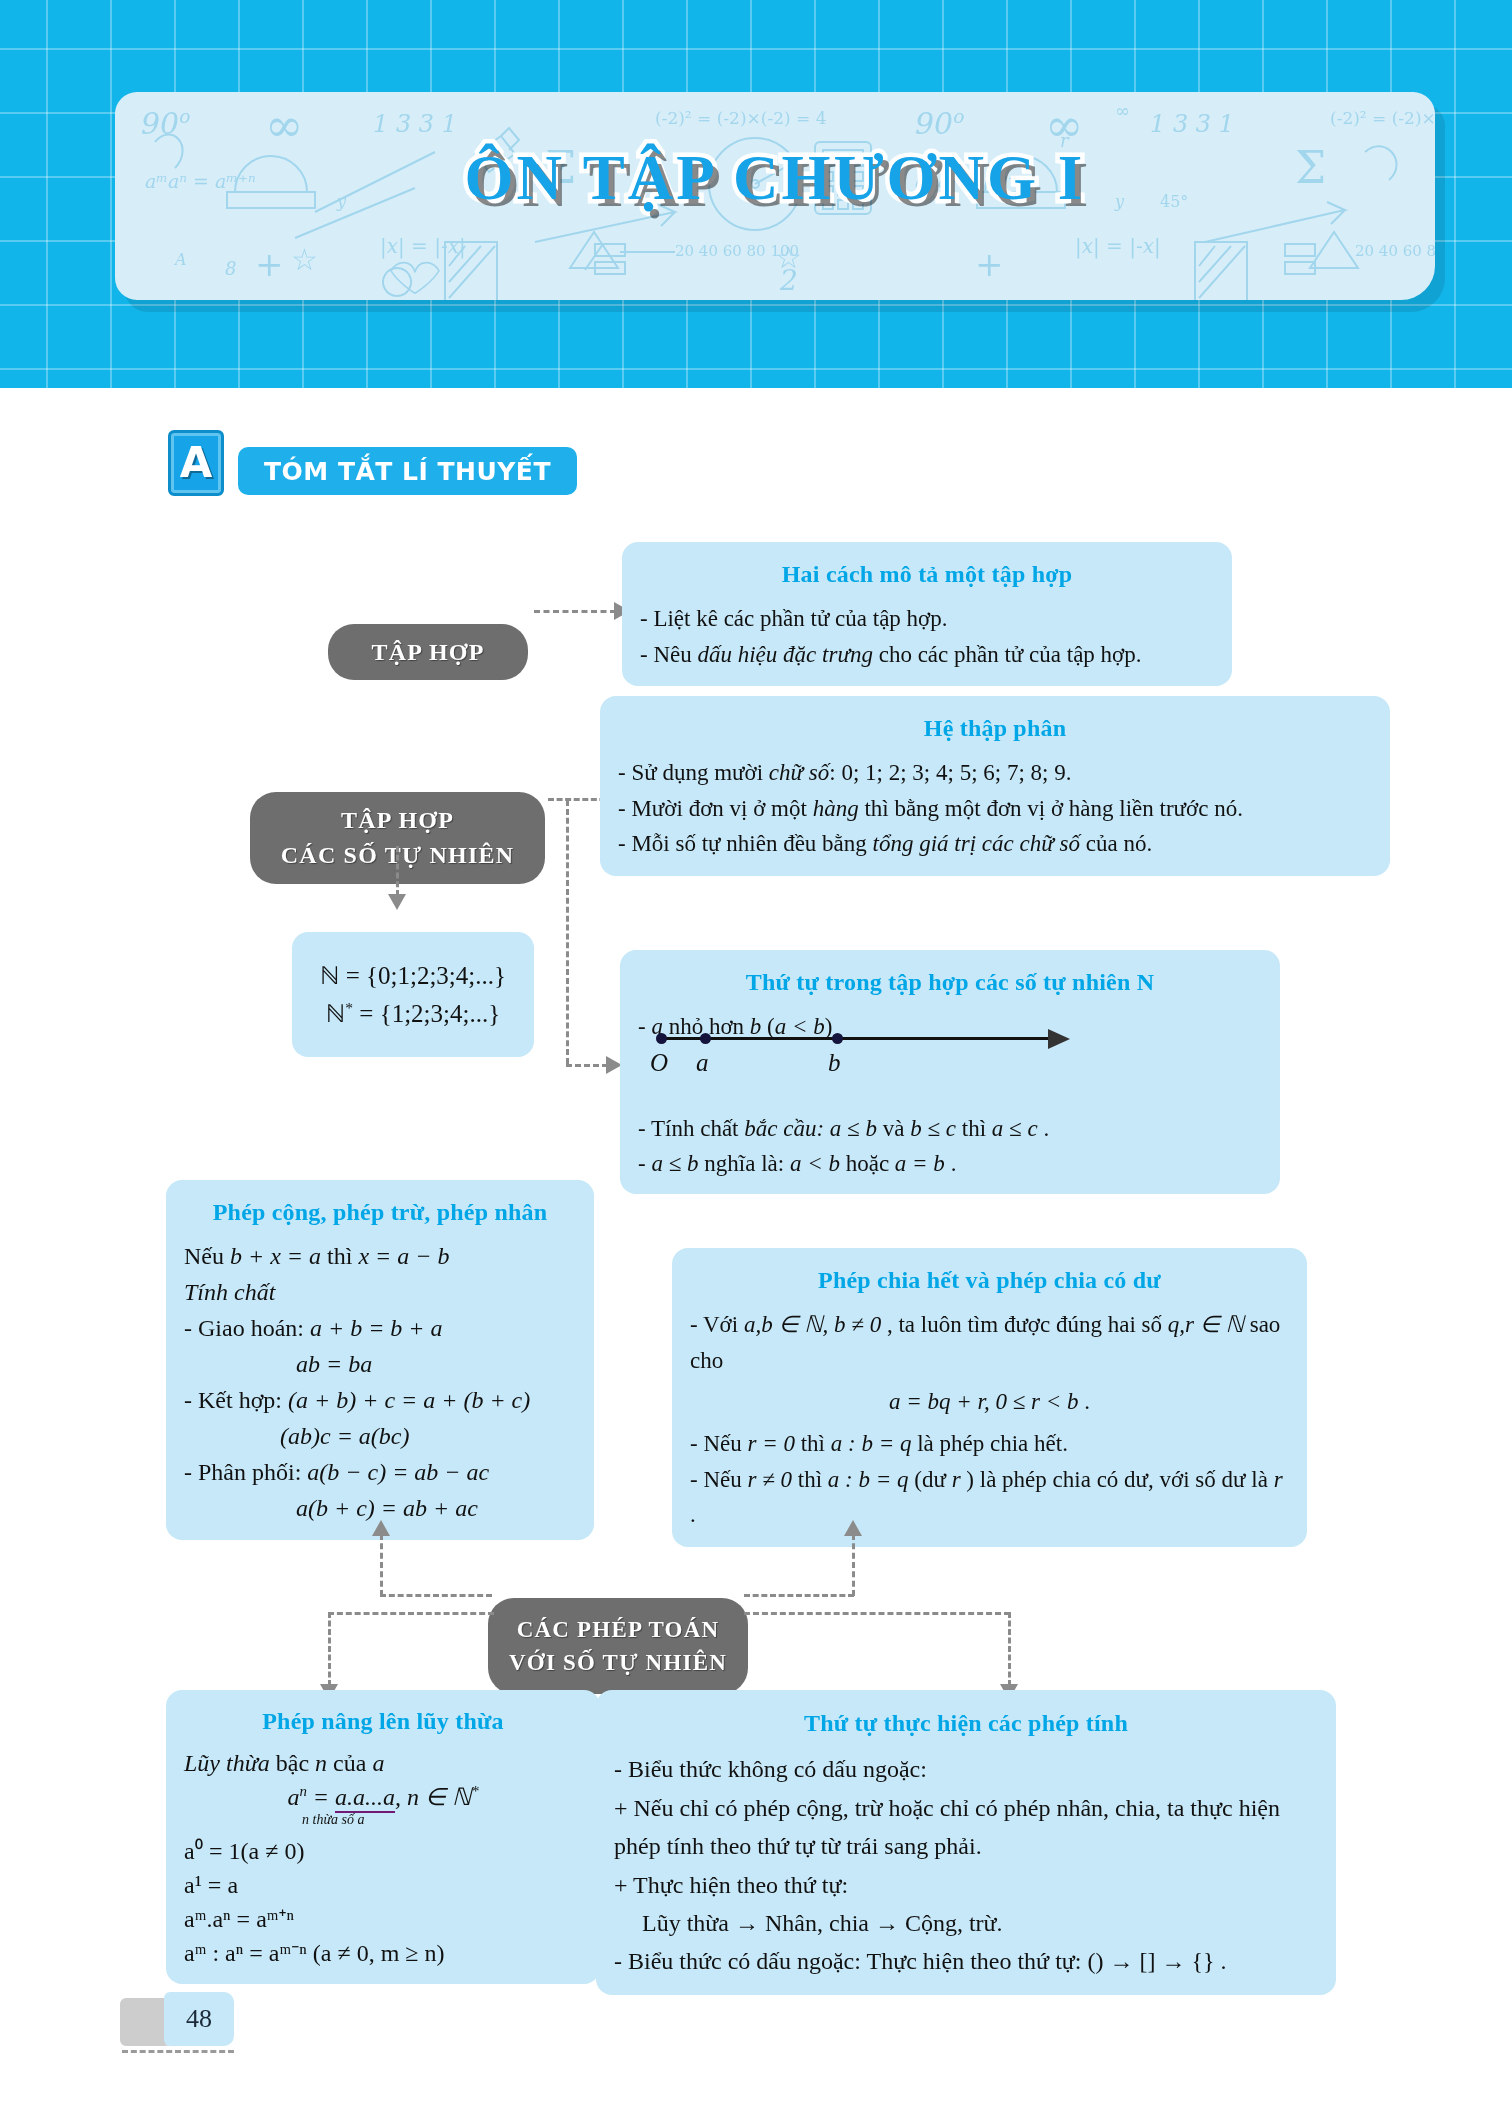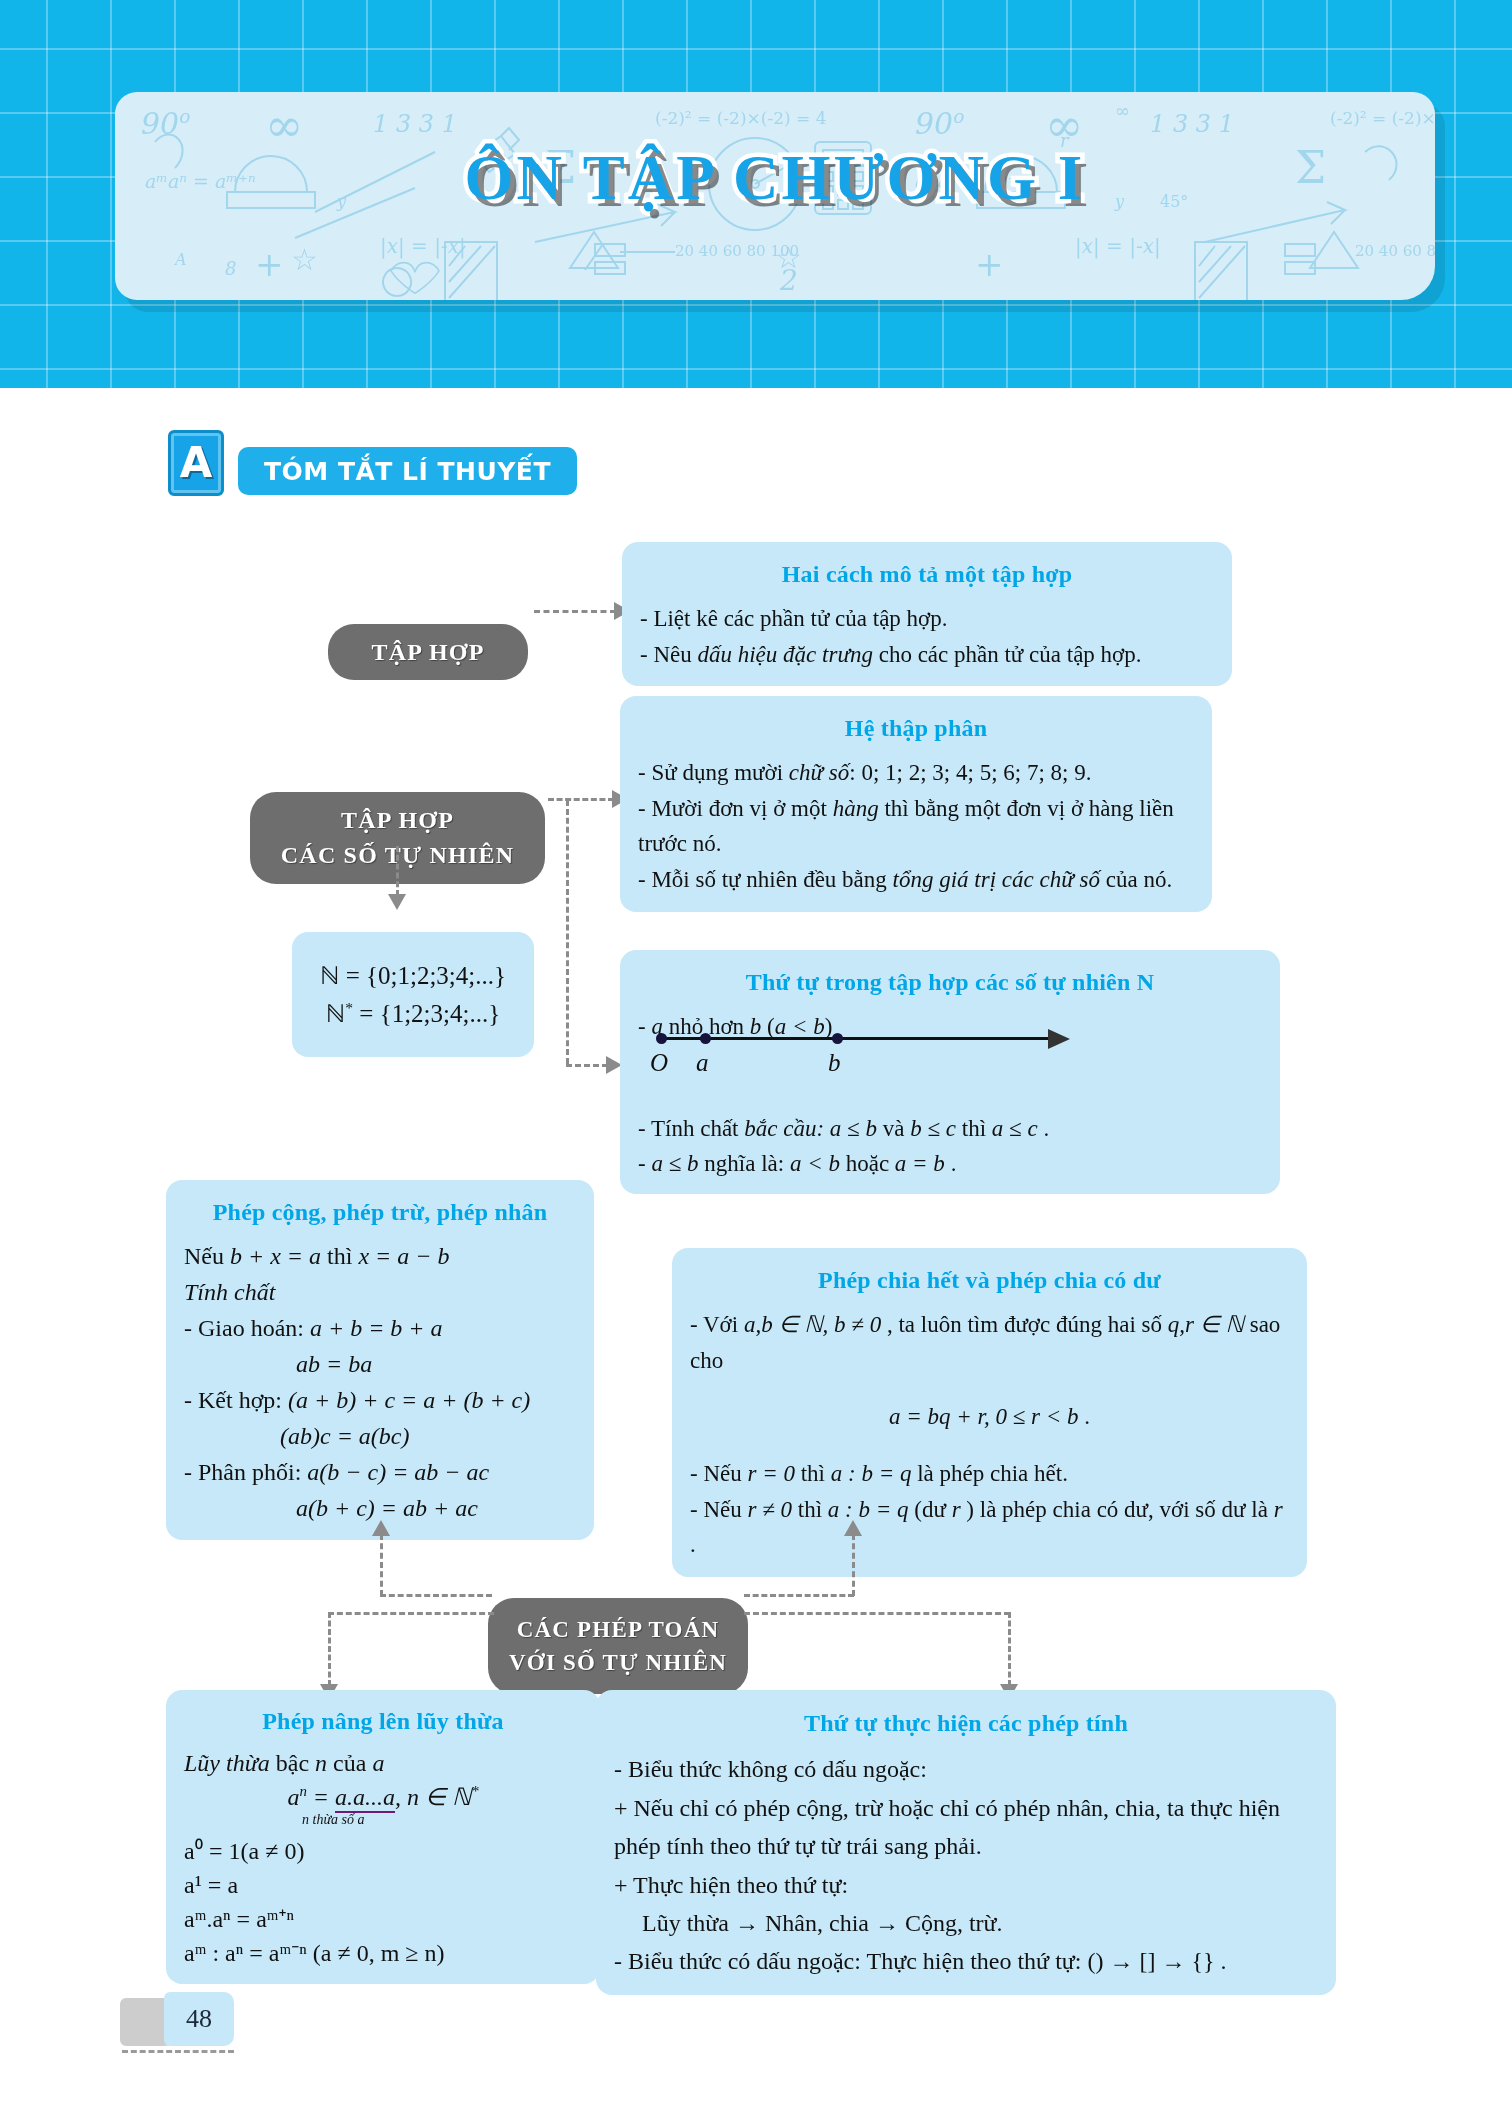--- a/index.html
+++ b/index.html
@@ -254,21 +254,21 @@
 <div class="dash-h" style="left:548px; top:798px; width:66px;"></div>
 <div class="arrow-r" style="left:612px; top:790px;"></div>
 
 <div class="dash-v" style="left:396px; top:846px; height:50px;"></div>
 <div class="arrow-d" style="left:388px; top:894px;"></div>
 
 <div class="dash-v" style="left:566px; top:800px; height:264px;"></div>
 <div class="dash-h" style="left:566px; top:1064px; width:42px;"></div>
 <div class="arrow-r" style="left:606px; top:1056px;"></div>
 
-<div class="blue-box" style="left:620px; top:696px; width:592px;font-family:Liberation Serif, serif;">
+<div class="blue-box" style="left:600px; top:696px; width:790px;font-family:Liberation Serif, serif;">
   <span class="bt">Hệ thập phân</span>
   <div>
     <span>- Sử dụng mười </span><span class="it">chữ số</span><span>: 0; 1; 2; 3; 4; 5; 6; 7; 8; 9.</span>
   </div>
   <div>
     <span>- Mười đơn vị ở một </span><span class="it">hàng</span><span> thì bằng một đơn vị ở hàng liền trước nó.</span>
   </div>
   <div>
     <span>- Mỗi số tự nhiên đều bằng </span><span class="it">tổng giá trị các chữ số</span><span> của nó.</span>
   </div>
@@ -322,21 +322,21 @@
     <span>- Phân phối: </span><span class="mth">a(b − c) = ab − ac</span>
   </div>
   <div class="mth" style="padding-left:112px;">a(b + c) = ab + ac</div>
 </div>
 
 <div class="blue-box" style="left:672px; top:1248px; width:635px;">
   <span class="bt">Phép chia hết và phép chia có dư</span>
   <div>
     <span>- Với </span><span class="mth">a,b ∈ ℕ, b ≠ 0</span><span> , ta luôn tìm được đúng hai số </span><span class="mth">q,r ∈ ℕ</span><span> sao cho</span>
   </div>
-  <div style="text-align:center; margin:21px 0;">
+  <div style="text-align:center; margin:6px 0;">
     <span class="mth">a = bq + r, 0 ≤ r &lt; b</span><span> .</span>
   </div>
   <div>
     <span>- Nếu </span><span class="mth">r = 0</span><span> thì </span><span class="mth">a : b = q</span><span> là phép chia hết.</span>
   </div>
   <div>
     <span>- Nếu </span><span class="mth">r ≠ 0</span><span> thì </span><span class="mth">a : b = q</span><span> (dư </span><span class="mth">r</span><span> ) là phép chia có dư, với số dư là </span><span class="mth">r</span><span> .</span>
   </div>
 </div>
 

